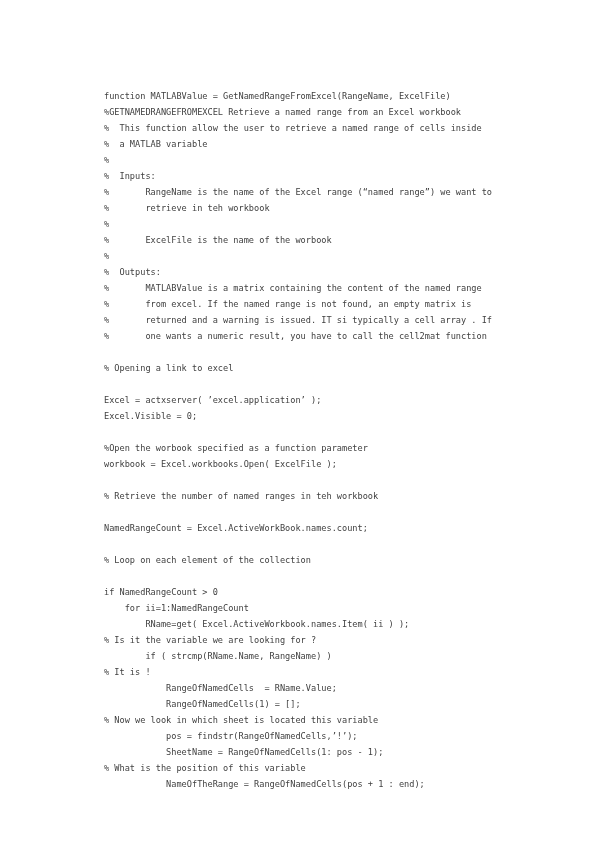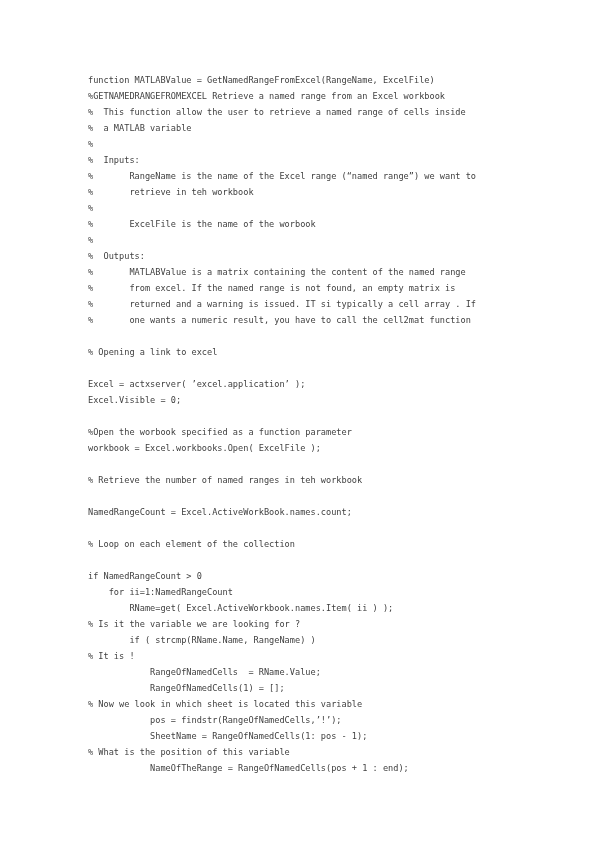--- a/index.html
+++ b/index.html
@@ -16,21 +16,21 @@
   .page {
     position: relative;
     width: 600px;
     height: 850px;
     background: #ffffff;
   }
   pre.code {
     position: absolute;
     left: 88px;
     top: 72px;
-    margin: 0;
+    margin: 16px;
     padding: 0;
     font-family: "DejaVu Sans Mono", "Liberation Mono", monospace;
     font-size: 8.6px;
     line-height: 16px;
     color: #414141;
     white-space: pre;
     -webkit-font-smoothing: antialiased;
   }
 </style>
 </head>

